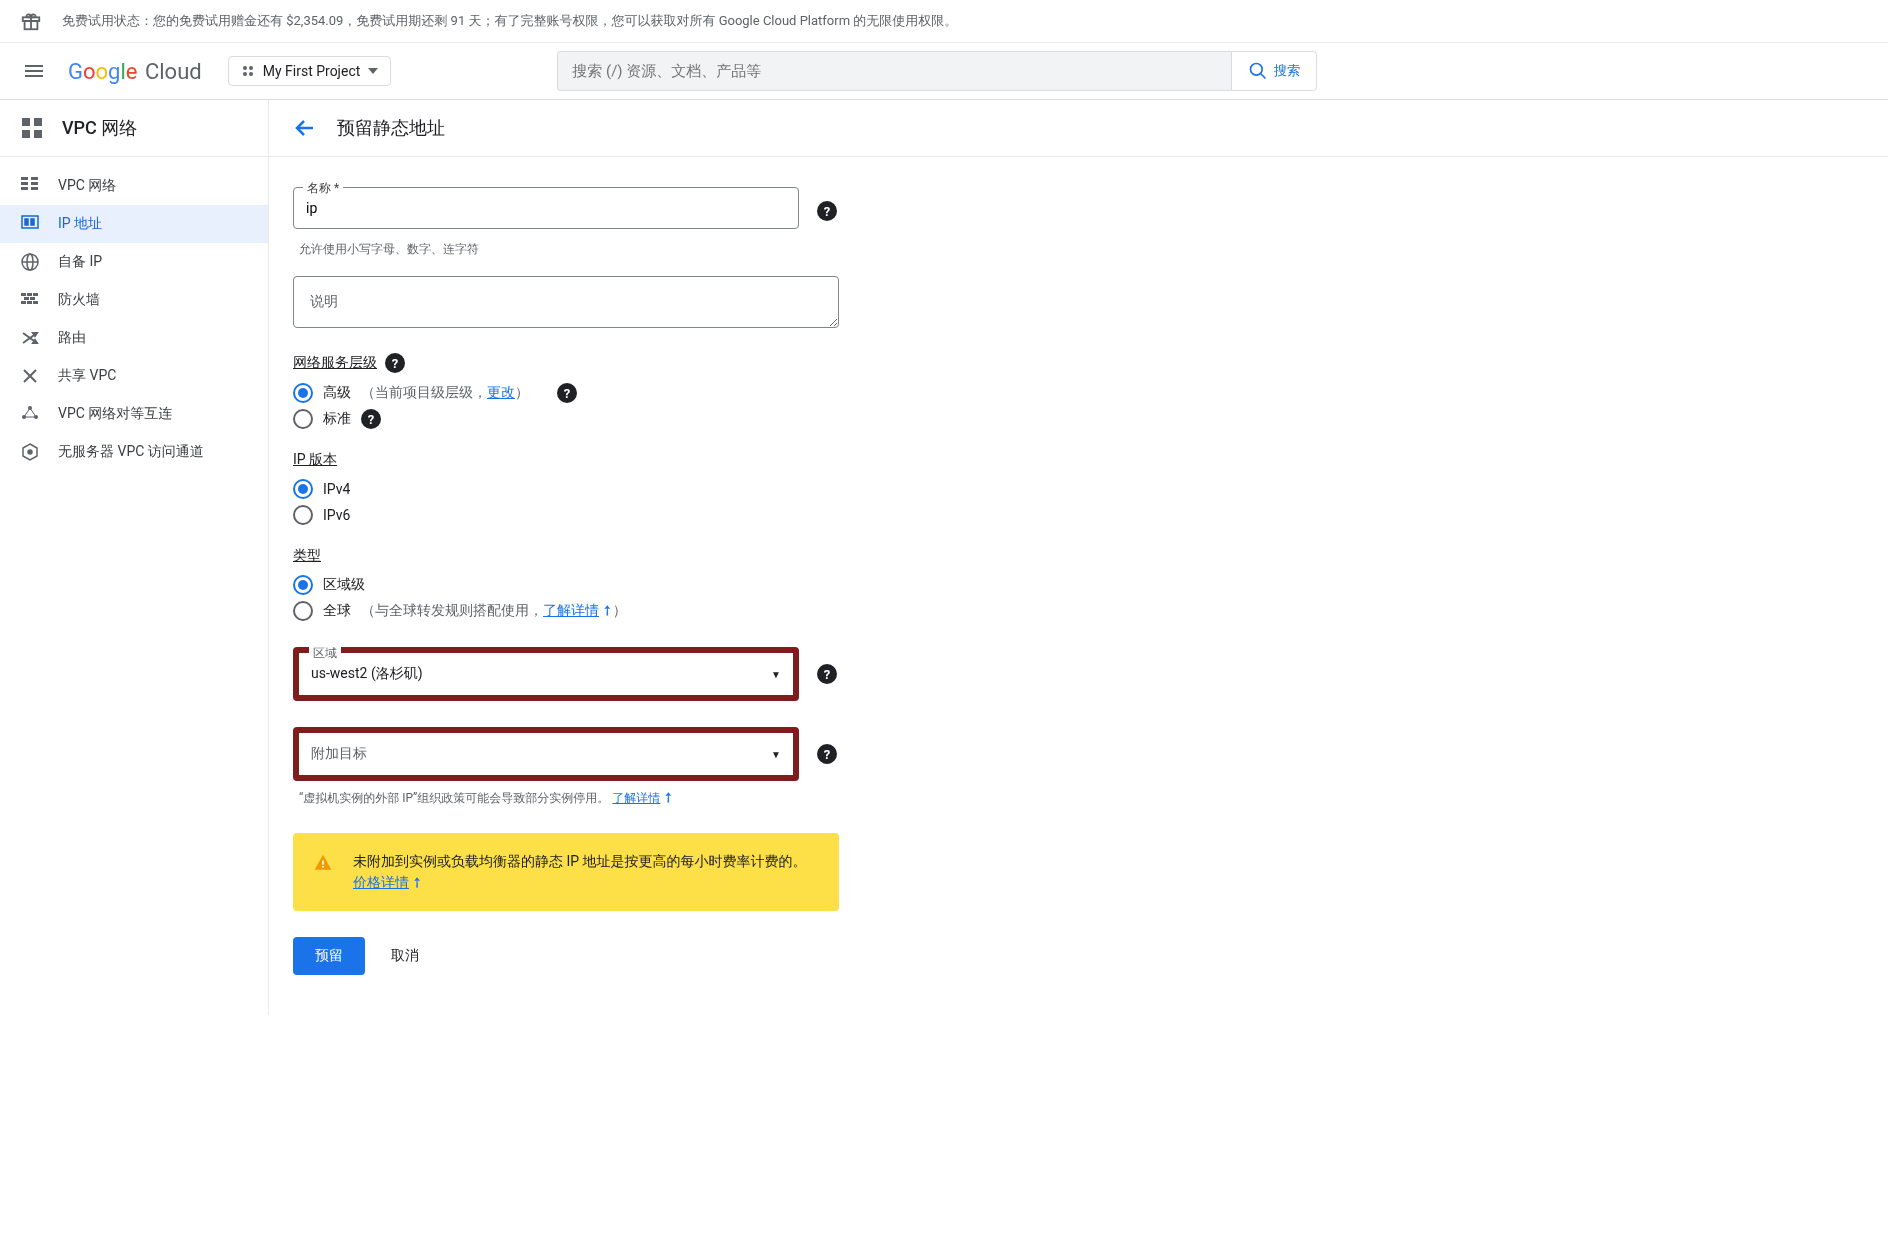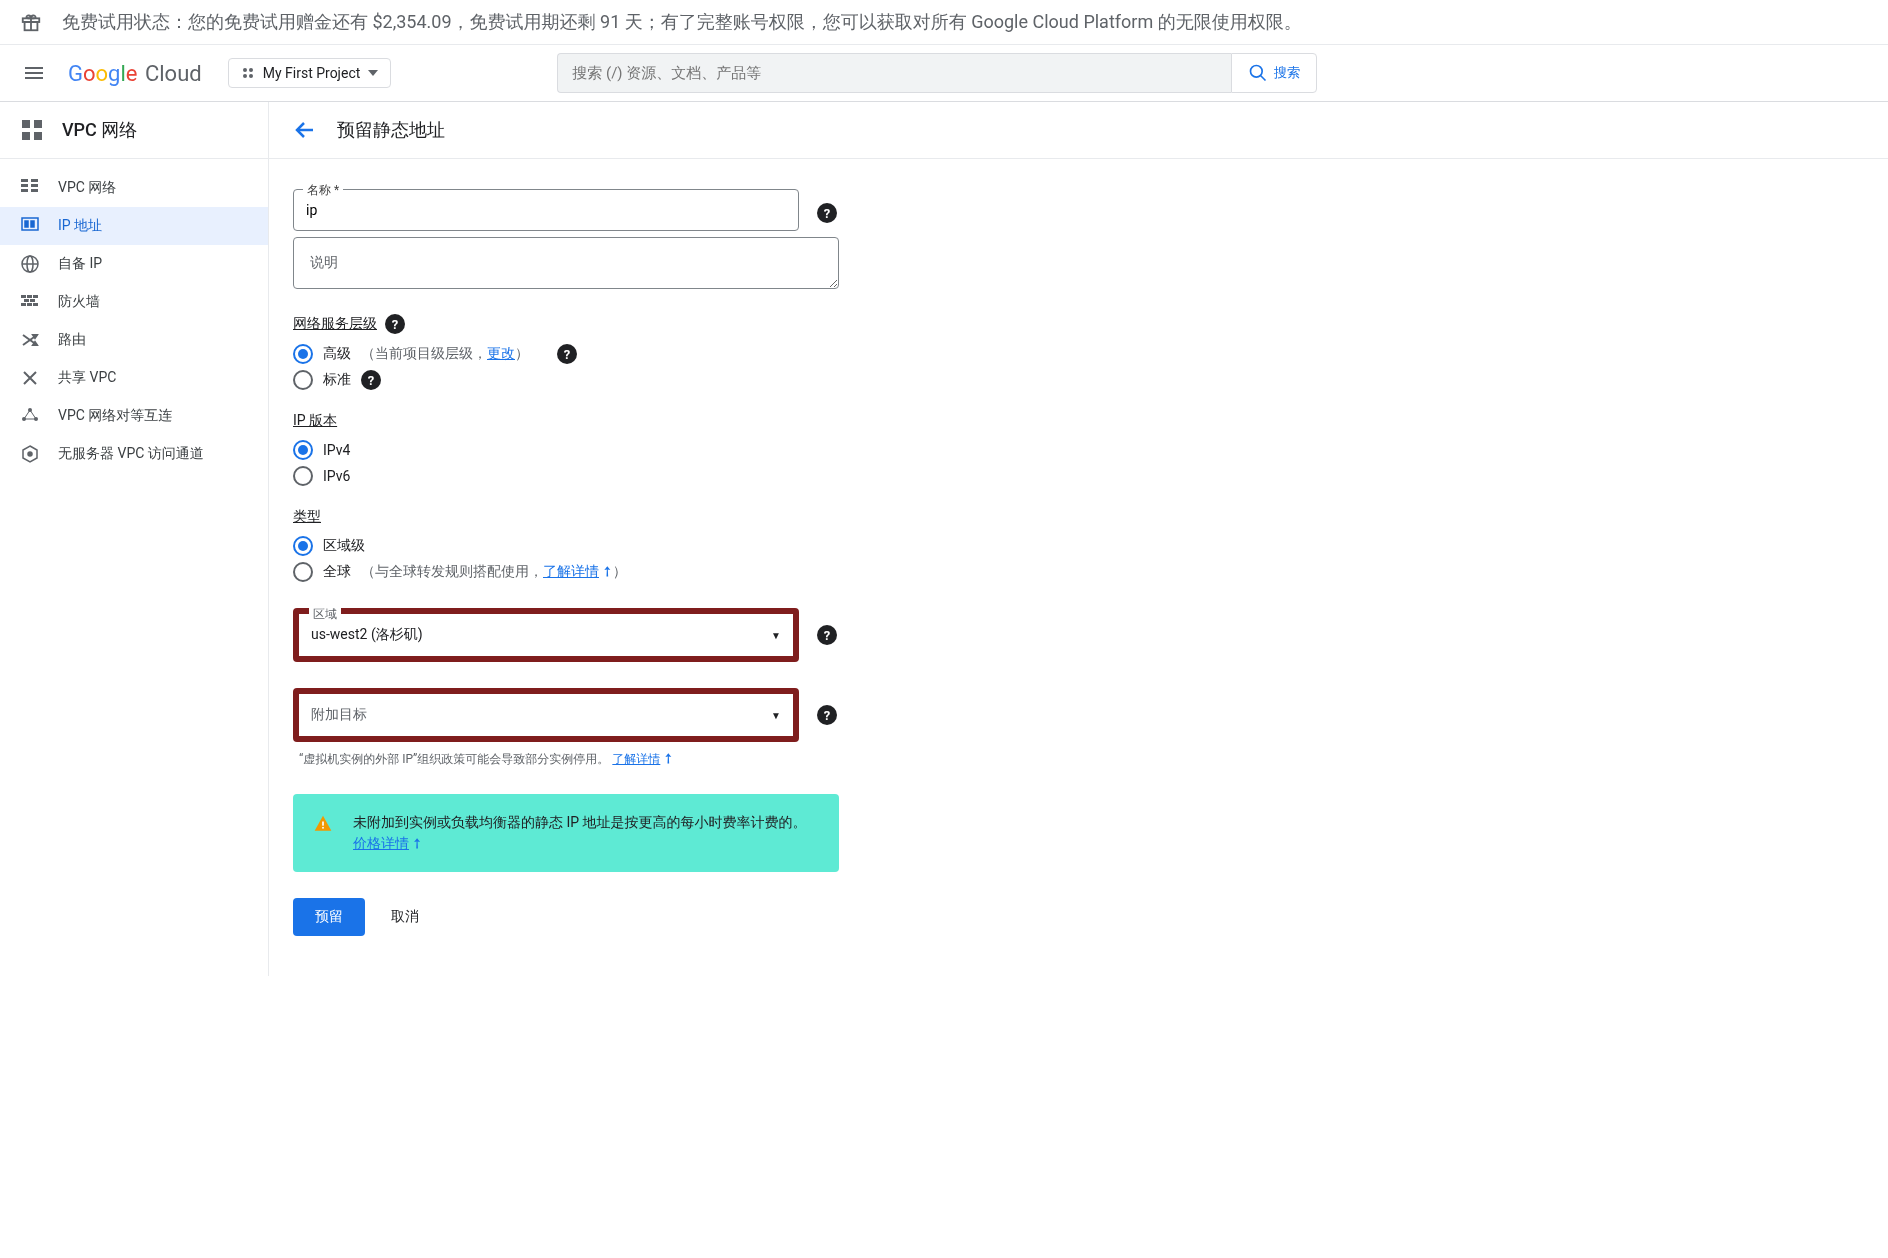--- a/index.html
+++ b/index.html
@@ -1,19 +1,19 @@
 <!DOCTYPE html>
 <html><head>
   <meta charset="utf-8">
   <style>
     * { margin: 0; padding: 0; box-sizing: border-box; font-family: Roboto, "Helvetica Neue", Arial, sans-serif; }
     body { background: #fff; color: #202124; font-size: 14px; }
 
     
-    .trial-banner { display:flex; align-items:center; padding: 10px 20px; color:#5f6368; font-size:18px; border-bottom: 1px solid #e8eaed; }
+    .trial-banner { display:flex; align-items:center; padding: 10px 20px; color:#5f6368; font-size:13px; border-bottom: 1px solid #e8eaed; }
     .trial-banner .gift-icon { margin-right: 20px; color:#5f6368; }
 
     
     .topbar { display:flex; align-items:center; padding: 8px 16px; border-bottom: 1px solid #dadce0; gap: 16px; }
     .hamburger { color:#5f6368; cursor:pointer; padding:6px; }
     .logo { display:flex; align-items:center; font-size:22px; gap:0; }
     .logo .g-blue{color:#4285f4;} .logo .g-red{color:#ea4335;} .logo .g-yellow{color:#fbbc04;} .logo .g-green{color:#34a853;}
     .logo .cloud-word{color:#5f6368; margin-left:2px;}
     .project-selector { display:flex; align-items:center; border:1px solid #dadce0; border-radius:4px; padding:6px 12px; gap:8px; cursor:pointer; margin-left: 10px; }
     .project-selector .dots{ width:14px; height:14px; color:#5f6368; }
@@ -63,21 +63,21 @@
     .inline-note { color:#5f6368; }
     .link { color:#1a73e8; text-decoration: underline; cursor:pointer; }
     .ext-icon { display:inline-block; transform: rotate(-45deg); font-size:14px; margin-left:2px; color:#1a73e8; }
 
     .select-box { width: 506px; border:6px solid #7f1d1d; border-radius:4px; padding: 12px; font-size:14px; display:flex; justify-content:space-between; align-items:center; cursor:pointer; background:#fff; position:relative; }
     .select-box .caret { font-size:10px; color:#202124; }
     .select-field-label { position:absolute; top:-8px; left:10px; background:#fff; padding:0 4px; font-size:12px; color:#5f6368; }
 
     .select-wrap { display:flex; align-items:center; gap: 18px; margin-top: 26px; }
 
-    .note-box { background:#5eead4; border-radius:4px; display:flex; gap: 20px; padding: 18px 20px; margin-top: 26px; width:546px; align-items:flex-start; }
+    .note-box { background:#fde047; border-radius:4px; display:flex; gap: 20px; padding: 18px 20px; margin-top: 26px; width:546px; align-items:flex-start; }
     .note-box .warn-icon { color:#f29900; margin-top:2px; }
     .note-text { font-size:14px; line-height:1.5; }
 
     .button-row { display:flex; gap: 18px; margin-top: 26px; align-items:center; }
     .primary-btn { background:#1a73e8; color:#fff; border:none; border-radius:4px; padding: 10px 22px; font-size:14px; cursor:pointer; }
     .secondary-btn { background:none; border:none; font-size:14px; cursor:pointer; color:#202124; padding: 10px 8px;}
 
     svg { display:block; }
   </style>
 </head>
@@ -265,20 +265,21 @@
     <div class="form">
 
       
       <div class="field-row-with-help">
         <div class="floating-field" style="flex:0 0 506px;">
           <div class="field-label">名称 *</div>
           <input class="text-input" style="width: 506px;" value="ip">
         </div>
         <span class="help-circle">?</span>
       </div>
+      <div class="field-helper">允许使用小写字母、数字、连字符</div>
 
       
       <textarea class="textarea" placeholder="说明" style=""></textarea>
 
       
       <div class="section-label">
         <span>网络服务层级</span>
         <span class="help-circle">?</span>
       </div>
       <div class="radio-row">

